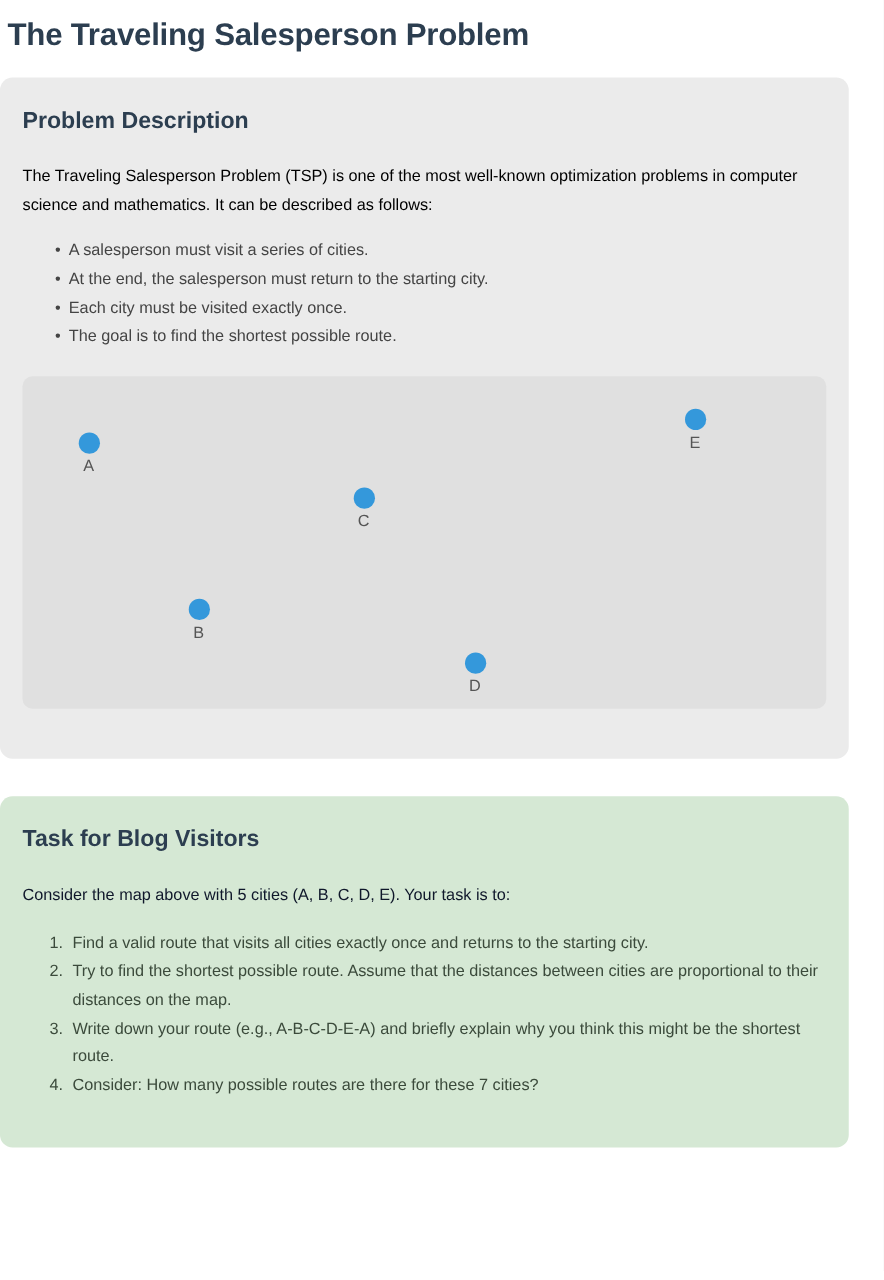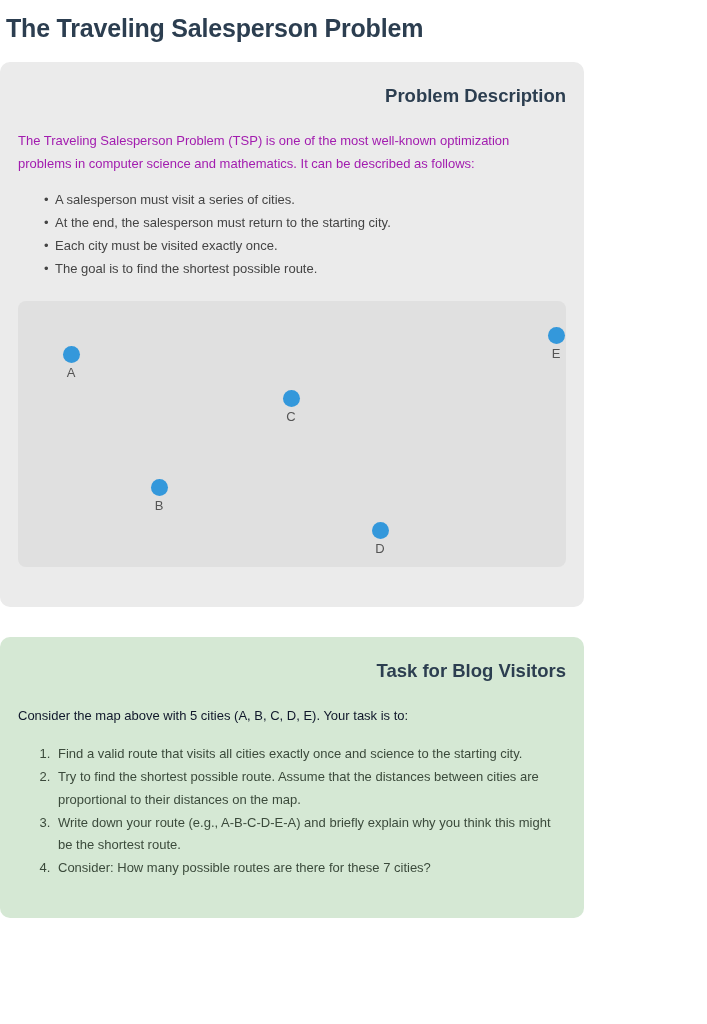--- a/index.html
+++ b/index.html
@@ -8,21 +8,21 @@
     padding: 0;
   }
   body {
     width: 707px;
     min-height: 1024px;
     background: #ffffff;
     font-family: "Liberation Sans", sans-serif;
     -webkit-font-smoothing: antialiased;
   }
   .page {
-    width: 584px;
+    width: 679px;
     box-sizing: border-box;
     padding: 0;
     position: relative;
   }
   .page-title {
     margin: 0;
     padding: 12px 0 0 6px;
     font-size: 25px;
     line-height: 32px;
     font-weight: bold;
@@ -43,27 +43,26 @@
     background: #d5e8d4;
     margin-top: 30px;
     padding-bottom: 38px;
   }
   .section-title {
     margin: 0 0 22px 0;
     font-size: 18.5px;
     line-height: 24px;
     font-weight: bold;
     color: #2c3e50;
-    text-align: right;
   }
   .para {
     margin: 0;
     font-size: 13px;
     line-height: 22.5px;
-    color: #a21caf;
+    color: #000000;
   }
   .bullet-list {
     list-style: none;
     margin: 14px 0 0 0;
     padding: 0 0 0 26px;
   }
   .bullet-list li {
     position: relative;
     font-size: 13px;
     line-height: 22.5px;
@@ -176,21 +175,21 @@
     </div>
 
   </section>
 
   <section class="card card-green">
     <h2 class="section-title">Task for Blog Visitors</h2>
 
     <p class="para green-text">Consider the map above with 5 cities (A, B, C, D, E). Your task is to:</p>
 
     <ol class="num-list">
-      <li>Find a valid route that visits all cities exactly once and science to the starting city.</li>
+      <li>Find a valid route that visits all cities exactly once and returns to the starting city.</li>
       <li>Try to find the shortest possible route. Assume that the distances between cities are proportional to their distances on the map.</li>
       <li>Write down your route (e.g., A-B-C-D-E-A) and briefly explain why you think this might be the shortest route.</li>
       <li>Consider: How many possible routes are there for these 7 cities?</li>
     </ol>
 
   </section>
 
 </div>
 
 </body></html>

